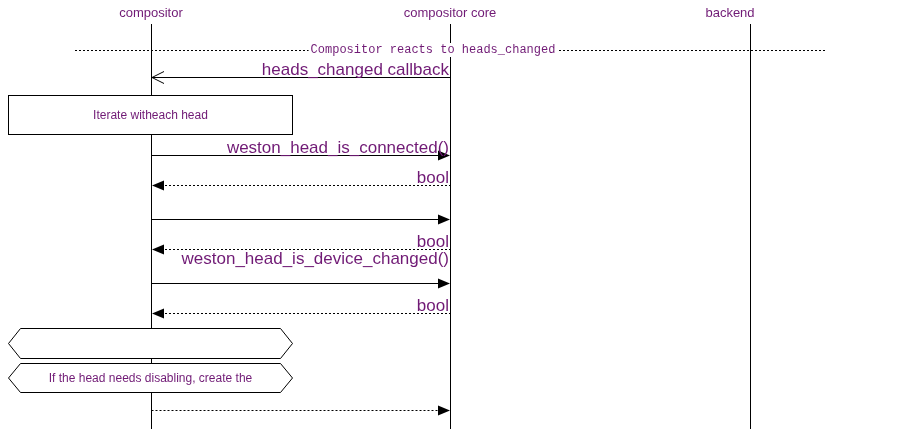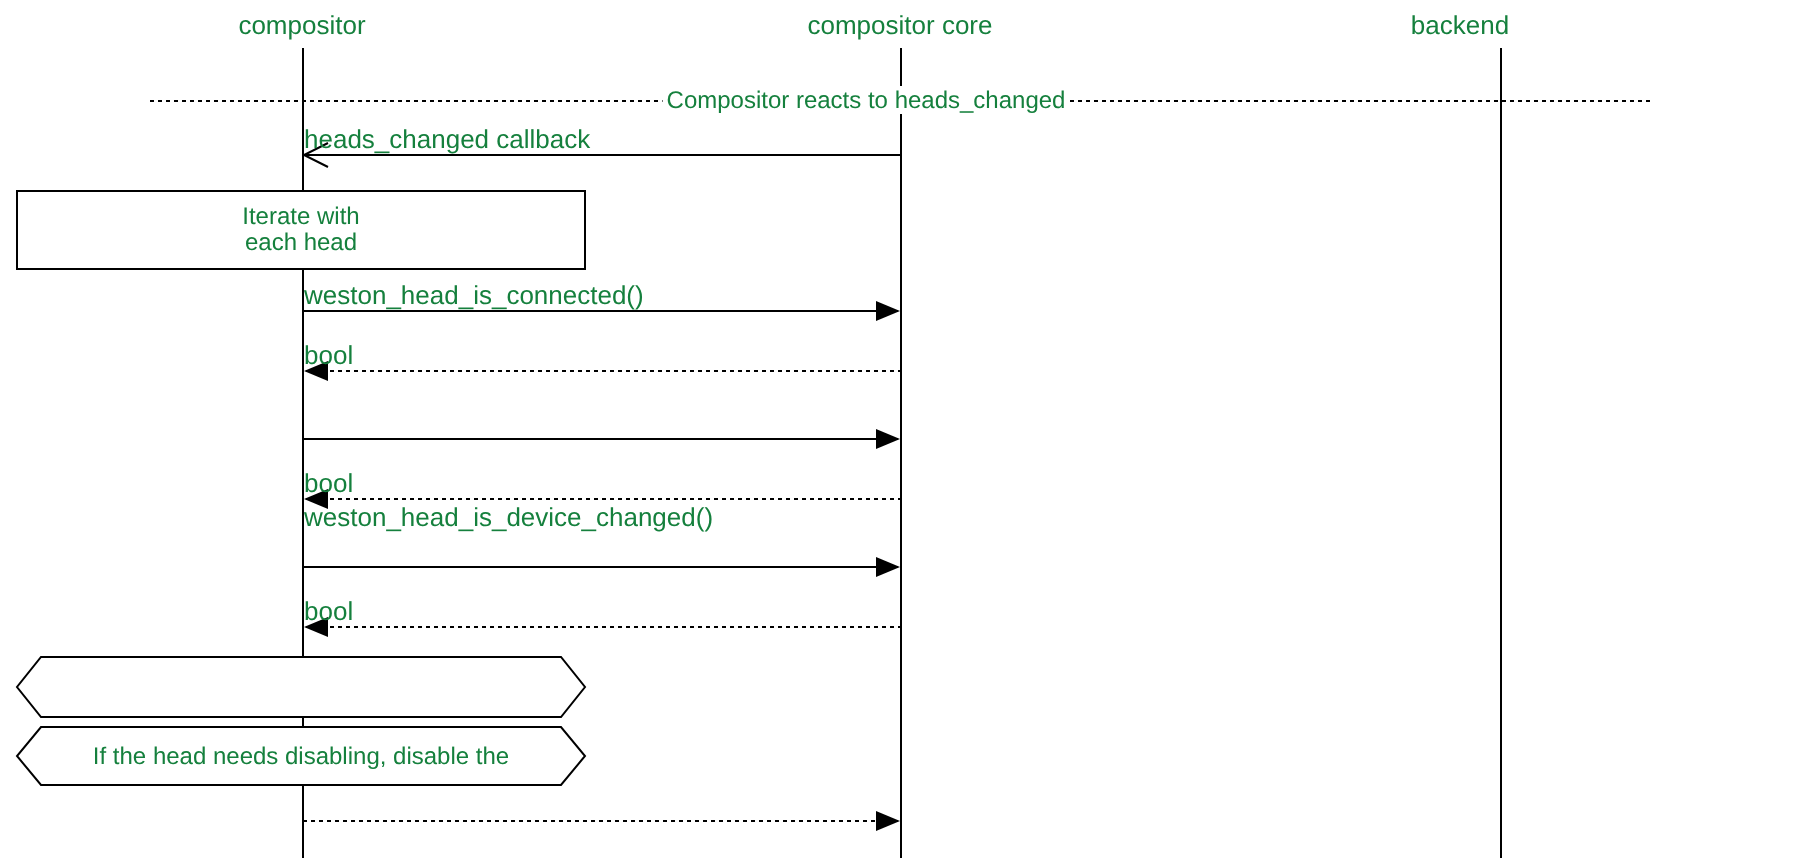--- a/index.html
+++ b/index.html
@@ -1,21 +1,21 @@
 <!DOCTYPE html>
 <html><head>
 <meta charset="utf-8">
 <style>
   html, body { margin: 0; padding: 0; background: #ffffff; }
   .canvas {
     position: relative;
     width: 900px;
     height: 429px;
     background: #ffffff;
-    color: #15803d;
+    color: #701a75;
     font-family: "Liberation Sans", "DejaVu Sans", sans-serif;
     overflow: hidden;
   }
   .canvas svg { position: absolute; left: 0; top: 0; }
   .actor-label {
     position: absolute;
     top: 5px;
     width: 200px;
     text-align: center;
     font-size: 13px;
@@ -25,37 +25,38 @@
   .divider-label {
     position: absolute;
     top: 43px;
     left: 433px;
     transform: translateX(-50%);
     font-size: 12px;
     line-height: 14px;
     background: #ffffff;
     padding: 0 2px;
     white-space: nowrap;
+    font-family: Liberation Mono, monospace;
   }
   .msg-label {
     position: absolute;
     left: 152px;
     width: 297px;
     height: 14px;
     line-height: 14px;
-    text-align: left;
-    font-size: 13px;
+    text-align: right;
+    font-size: 17px;
     white-space: nowrap;
   }
   .note {
     position: absolute;
     left: 8px;
     width: 285px;
     display: flex;
-    flex-direction: column;
+    flex-direction: row;
     align-items: center;
     justify-content: center;
     text-align: left;
     font-size: 12px;
     line-height: 13px;
   }
   .note span { display: block; white-space: nowrap; }
 </style>
 </head>
 <body>
@@ -111,16 +112,16 @@
   <div class="msg-label" style="top:171px">bool</div>
   <div class="msg-label" style="top:235px">bool</div>
   <div class="msg-label" style="top:252px">weston_head_is_device_changed()</div>
   <div class="msg-label" style="top:299px">bool</div>
 
   <div class="note" style="top:95px;height:40px">
     <span>Iterate with</span>
     <span>each head</span>
   </div>
   <div class="note" style="top:363px;height:30px">
-    <span>If the head needs disabling, disable the</span>
+    <span>If the head needs disabling, create the</span>
   </div>
 
 </div>
 
 </body></html>

